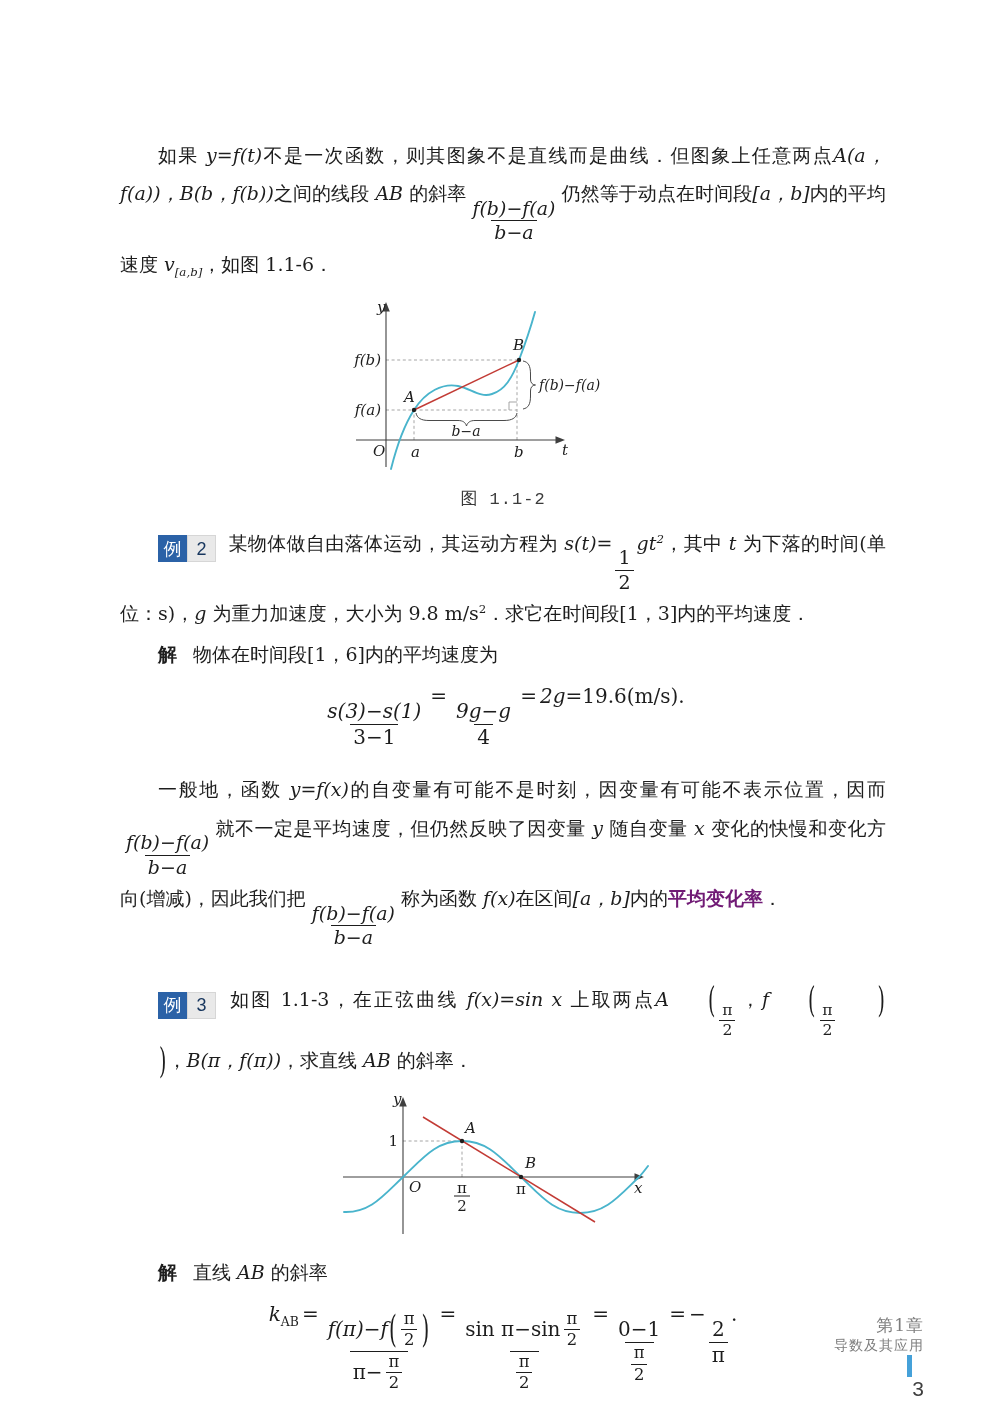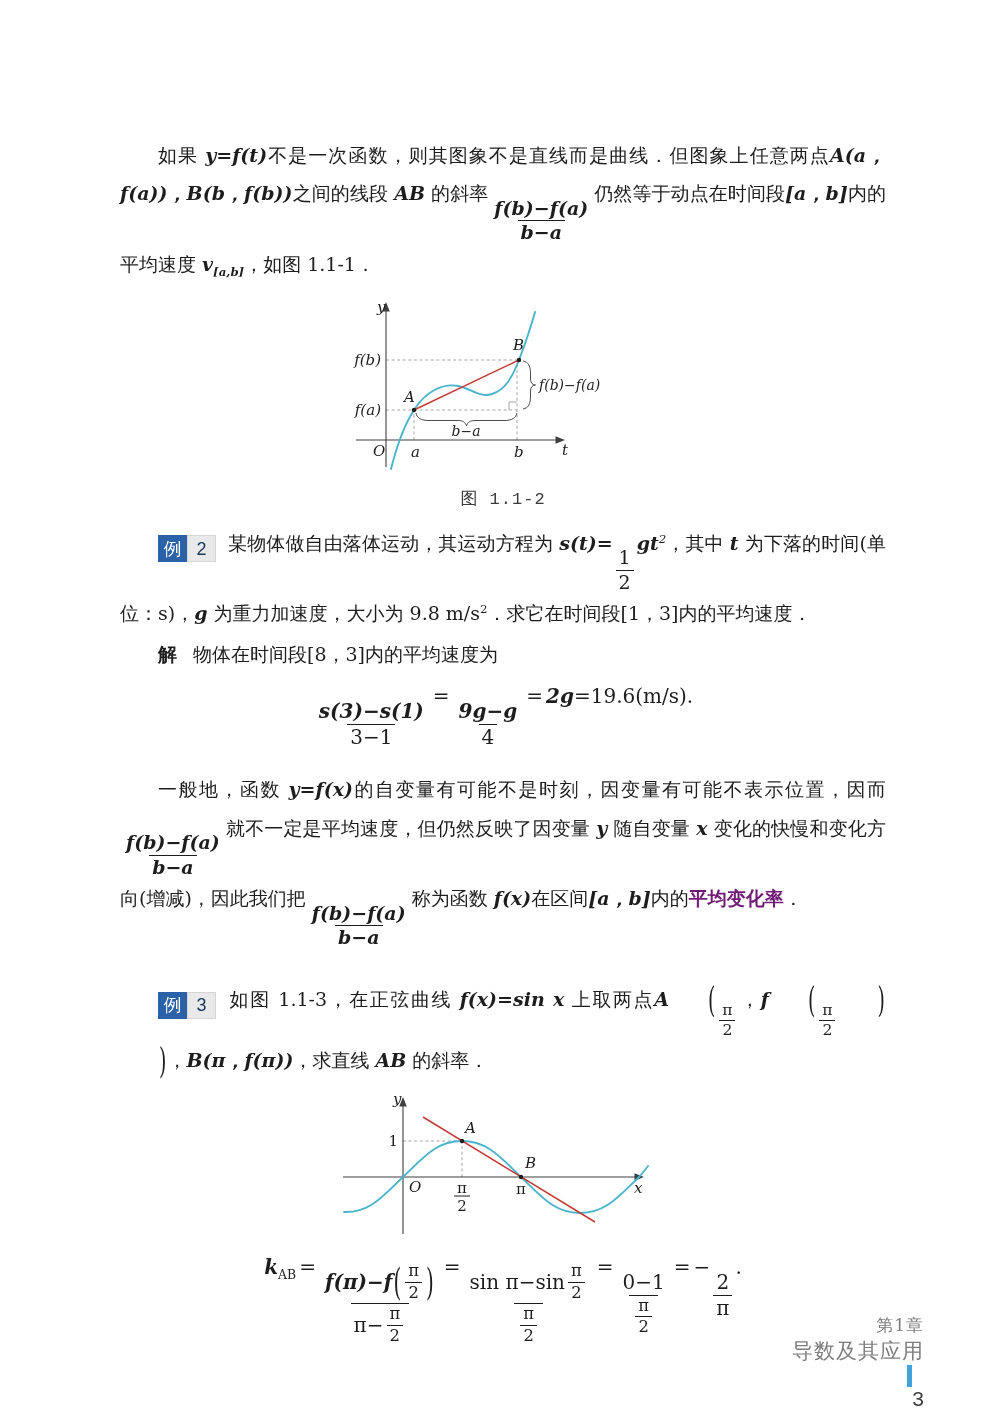--- a/index.html
+++ b/index.html
@@ -6,21 +6,21 @@
   html,body { background:#ffffff; }
   body {
     width:1000px; height:1422px; position:relative; overflow:hidden;
     font-family:"DejaVu Serif","Liberation Serif",serif;
     color:#1d1d1d;
   }
   .content { position:absolute; left:120px; top:136px; width:766px; }
 
   .para { font-size:19px; line-height:2.02; text-align:justify; }
   .indent { text-indent:2em; }
-  .it { font-style:italic;font-weight:bold; }
+  .it { font-style:italic; }
   sub.it, sup { font-style:italic; }
   sub { font-size:0.62em; }
   sup { font-size:0.62em; }
 
   
   .frac { display:inline-flex; flex-direction:column; align-items:center;
           vertical-align:-0.75em; margin:0 3px; line-height:1.25; text-indent:0; }
   .frac .num, .frac .den { display:flex; align-items:center; justify-content:center;
           padding:0 3px; white-space:nowrap; }
   .frac .den { border-top:1.3px solid currentColor; }
@@ -55,33 +55,33 @@
   .curve { stroke:#49b4cc; stroke-width:1.9; fill:none; stroke-linecap:round; }
   .secant { stroke:#c23b35; stroke-width:1.5; }
   .brace { stroke:#4a4a4a; stroke-width:1; fill:none; }
   .marker { stroke:#9b9b9b; stroke-width:0.9; fill:none; }
   svg text { font-size:15px; fill:#1d1d1d; font-family:"DejaVu Serif",serif; }
   svg .svgit { font-style:italic; }
   svg .small { font-size:14px; }
 
   .footer { position:absolute; top:1314px; right:76px; display:flex; align-items:flex-end;flex-direction:column; }
   .footer .chap { font-size:17px; color:#7d7d7d; letter-spacing:1px; }
-  .footer .title { font-size:21px; color:#7d7d7d; margin-left:14px; letter-spacing:1px; }
+  .footer .title { font-size:14px; color:#7d7d7d; margin-left:14px; letter-spacing:1px; }
   .footer .bar { width:5px; height:22px; background:#45a1d9; margin:0 12px 0 8px; }
   .footer .pagenum { font-size:21px; color:#3f3f3f; font-family:"Liberation Sans",sans-serif; }
 </style>
 </head>
 <body>
 
 <div class="content">
 
   <p class="para indent"><span>如果 </span><span class="it">y=f(t)</span><span>不是一次函数，则其图象不是直线而是曲线．但图象上任意两点</span><span class="it">A(a，f(a))，B(b，f(b))</span><span>之间的线段 </span><span class="it">AB</span><span> 的斜率</span><span class="frac">
         <span class="num it">f(b)−f(a)</span>
         <span class="den it">b−a</span>
-      </span><span>仍然等于动点在时间段</span><span class="it">[a，b]</span><span>内的平均速度 </span><span class="it">v</span><sub class="it">[a,b]</sub><span>，如图 1.1-1．</span></p>
+      </span><span>仍然等于动点在时间段</span><span class="it">[a，b]</span><span>内的平均速度 </span><span class="it">v</span><sub class="it">[a,b]</sub><span>，如图 1.1-6．</span></p>
 
   <figure class="fig2-wrap">
     <svg width="345" height="182" viewBox="0 0 345 182">
 
       <line class="dash" x1="55" y1="63" x2="188" y2="63"></line>
       <line class="dash" x1="55" y1="113" x2="83" y2="113"></line>
       <line class="dash" x1="83" y1="113" x2="186" y2="113"></line>
       <line class="dash" x1="83" y1="143" x2="83" y2="113"></line>
       <line class="dash" x1="186" y1="143" x2="186" y2="63"></line>
       <path class="marker" d="M178,113 L178,105 L186,105"></path>
@@ -115,21 +115,21 @@
   </figure>
 
   <p class="para indent" style="margin-top:14px;"><span class="badge">
         <span class="b1" style="background:#2b62a7;">例</span>
         <span class="b2">2</span>
       </span><span>某物体做自由落体运动，其运动方程为 </span><span class="it">s(t)=</span><span class="frac">
         <span class="num">1</span>
         <span class="den">2</span>
       </span><span class="it">gt</span><sup>2</sup><span>，其中 </span><span class="it">t</span><span> 为下落的时间(单位：s)，</span><span class="it">g</span><span> 为重力加速度，大小为 9.8 m/s</span><sup style="font-style:normal">2</sup><span>．求它在时间段[1，3]内的平均速度．</span></p>
 
-  <p class="para indent" style="margin-top:2px;"><span class="jie">解</span><span>物体在时间段[8，3]内的平均速度为</span></p>
+  <p class="para indent" style="margin-top:2px;"><span class="jie">解</span><span>物体在时间段[1，6]内的平均速度为</span></p>
   <div class="formula"><span class="frac">
         <span class="num it">s(3)−s(1)</span>
         <span class="den">3−1</span>
       </span><span class="eq">=</span><span class="frac">
         <span class="num it">9g−g</span>
         <span class="den">4</span>
       </span><span class="eq">=</span><span class="it">2g</span><span>=19.6(m/s).</span></div>
 
   <p class="para indent" style="margin-top:20px;"><span>一般地，函数 </span><span class="it">y=f(x)</span><span>的自变量有可能不是时刻，因变量有可能不表示位置，因而</span><span class="frac">
         <span class="num it">f(b)−f(a)</span>
@@ -174,20 +174,21 @@
       <text x="71" y="103" class="svgit">O</text>
       <text x="60" y="57" text-anchor="end">1</text>
       <text x="127" y="44" class="svgit">A</text>
       <text x="187" y="79" class="svgit">B</text>
       <text x="124" y="104" text-anchor="middle">π</text>
       <text x="124" y="122" text-anchor="middle">2</text>
       <text x="178" y="105">π</text>
     </svg>
   </figure>
 
+  <p class="para indent" style="margin-top:8px;"><span class="jie">解</span><span>直线 </span><span class="it">AB</span><span> 的斜率</span></p>
 
   <div class="formula"><span class="it">k</span><sub style="font-style:normal">AB</sub><span class="eq">=</span><span class="frac">
         <span class="num">
           <span class="it">f(π)−f</span>
           <span class="paren">(</span>
           <span class="frac sfrac">
             <span class="num">π</span>
             <span class="den">2</span>
           </span>
           <span class="paren">)</span>

